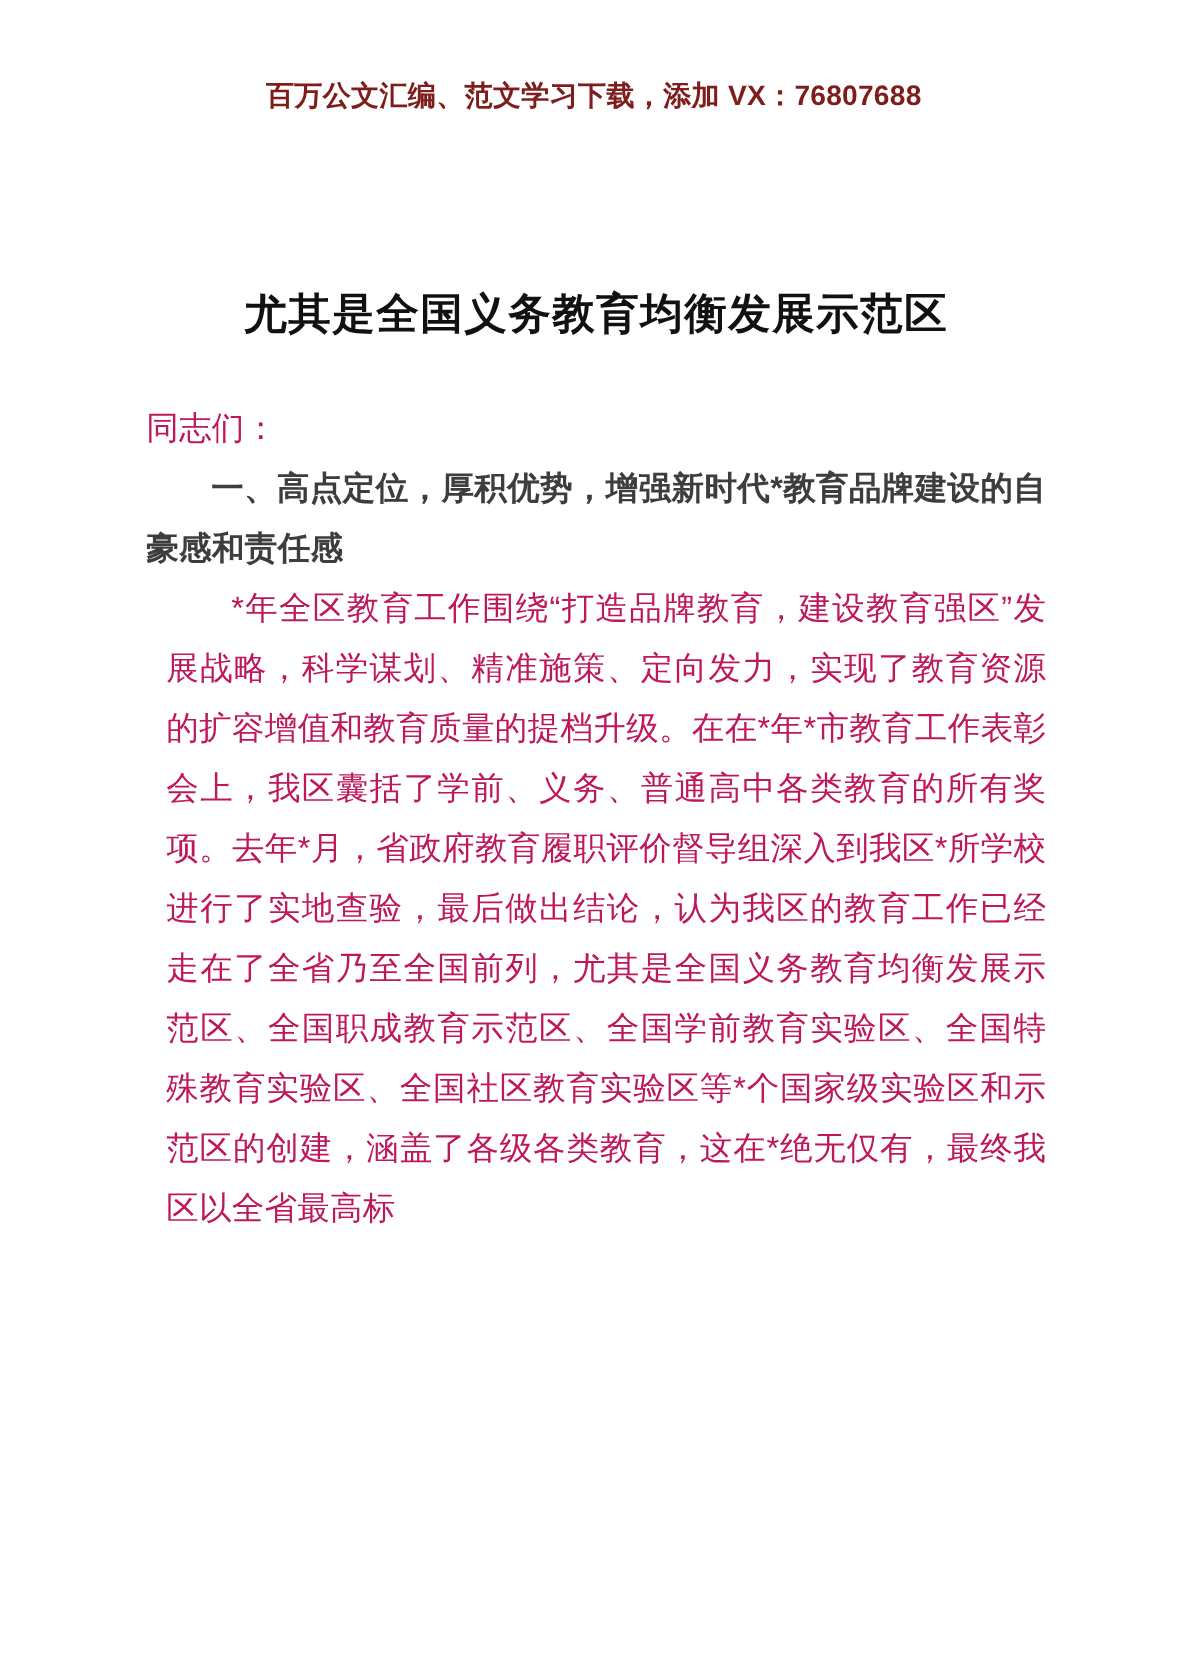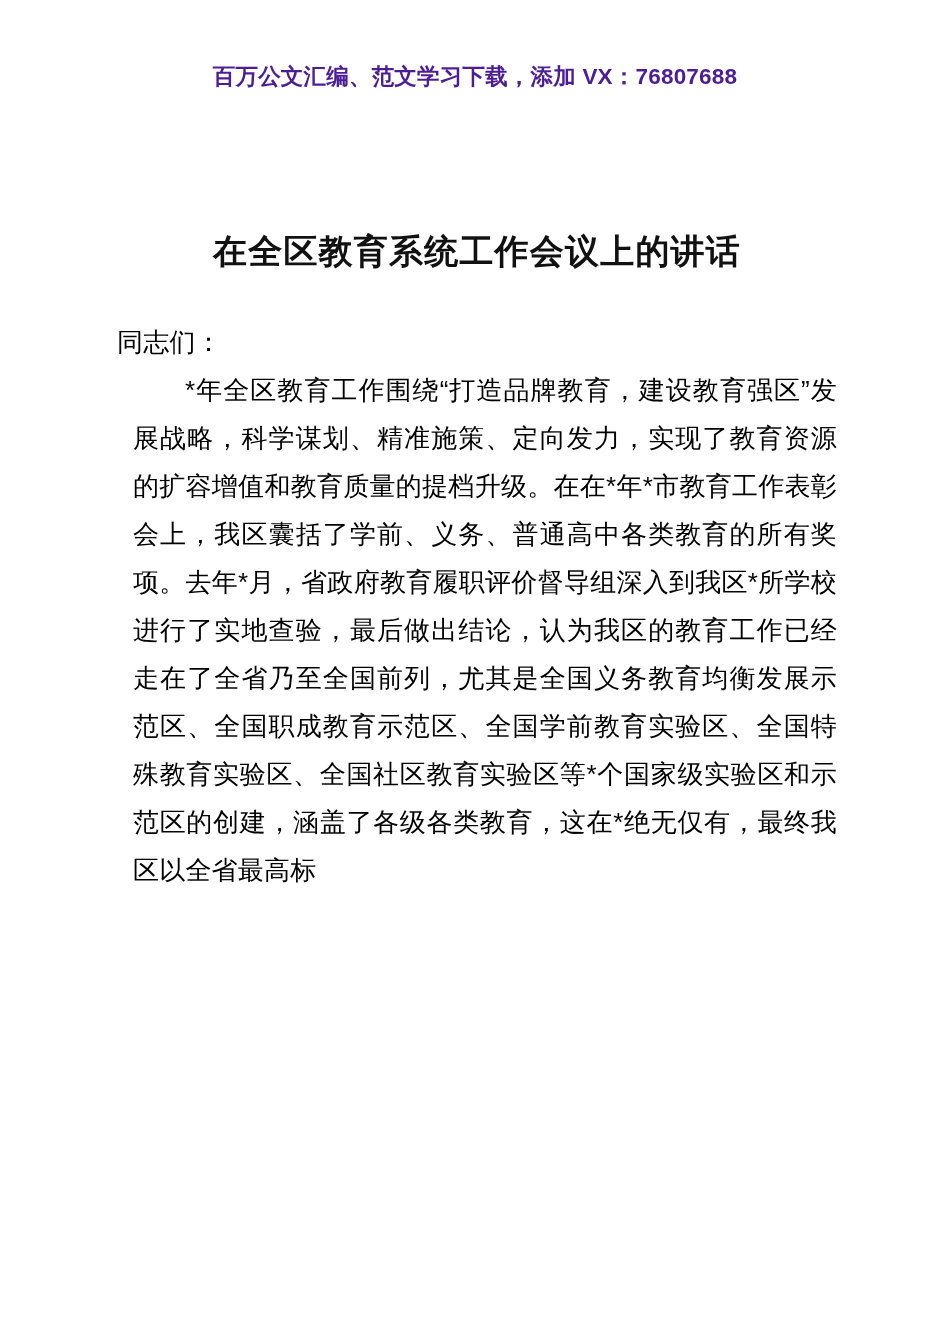--- a/index.html
+++ b/index.html
@@ -23,21 +23,21 @@
     box-sizing: border-box;
   }
 
   
   .promo-header {
     position: absolute;
     top: 62px;
     left: 0;
     width: 950px;
     text-align: center;
-    color: #4c1d95;
+    color: #7f1d1d;
     font-size: 22.5px;
     font-weight: 700;
     letter-spacing: 0.2px;
     line-height: 1.3;
     white-space: nowrap;
   }
 
   
   .doc {
     position: absolute;
@@ -58,21 +58,21 @@
   }
 
   .body-block {
     margin-top: 44px;
   }
 
   p.para {
     margin: 0;
     font-size: 26px;
     line-height: 48px;
-    color: #000000;
+    color: #be185d;
     text-align: justify;
     text-justify: inter-character;
     letter-spacing: 0.2px;
     font-weight: 400;
   }
 
   p.indent {
     text-indent: 52px;
   }
 
@@ -91,26 +91,27 @@
 </style>
 </head>
 <body>
 
 <div class="page">
 
   <div class="promo-header">百万公文汇编、范文学习下载，添加 VX：76807688</div>
 
   <div class="doc">
 
-    <div class="doc-title">在全区教育系统工作会议上的讲话</div>
+    <div class="doc-title">尤其是全国义务教育均衡发展示范区</div>
 
     <div class="body-block">
 
       <p class="para">同志们：</p>
 
 
+      <p class="para heading">一、高点定位，厚积优势，增强新时代*教育品牌建设的自豪感和责任感</p>
 
       <p class="para indent">*年全区教育工作围绕“打造品牌教育，建设教育强区”发展战略，科学谋划、精准施策、定向发力，实现了教育资源的扩容增值和教育质量的提档升级。在在*年*市教育工作表彰会上，我区囊括了学前、义务、普通高中各类教育的所有奖项。去年*月，省政府教育履职评价督导组深入到我区*所学校进行了实地查验，最后做出结论，认为我区的教育工作已经走在了全省乃至全国前列，尤其是全国义务教育均衡发展示范区、全国职成教育示范区、全国学前教育实验区、全国特殊教育实验区、全国社区教育实验区等*个国家级实验区和示范区的创建，涵盖了各级各类教育，这在*绝无仅有，最终我区以全省最高标</p>
 
     </div>
   </div>
 
 </div>
 
 </body></html>

